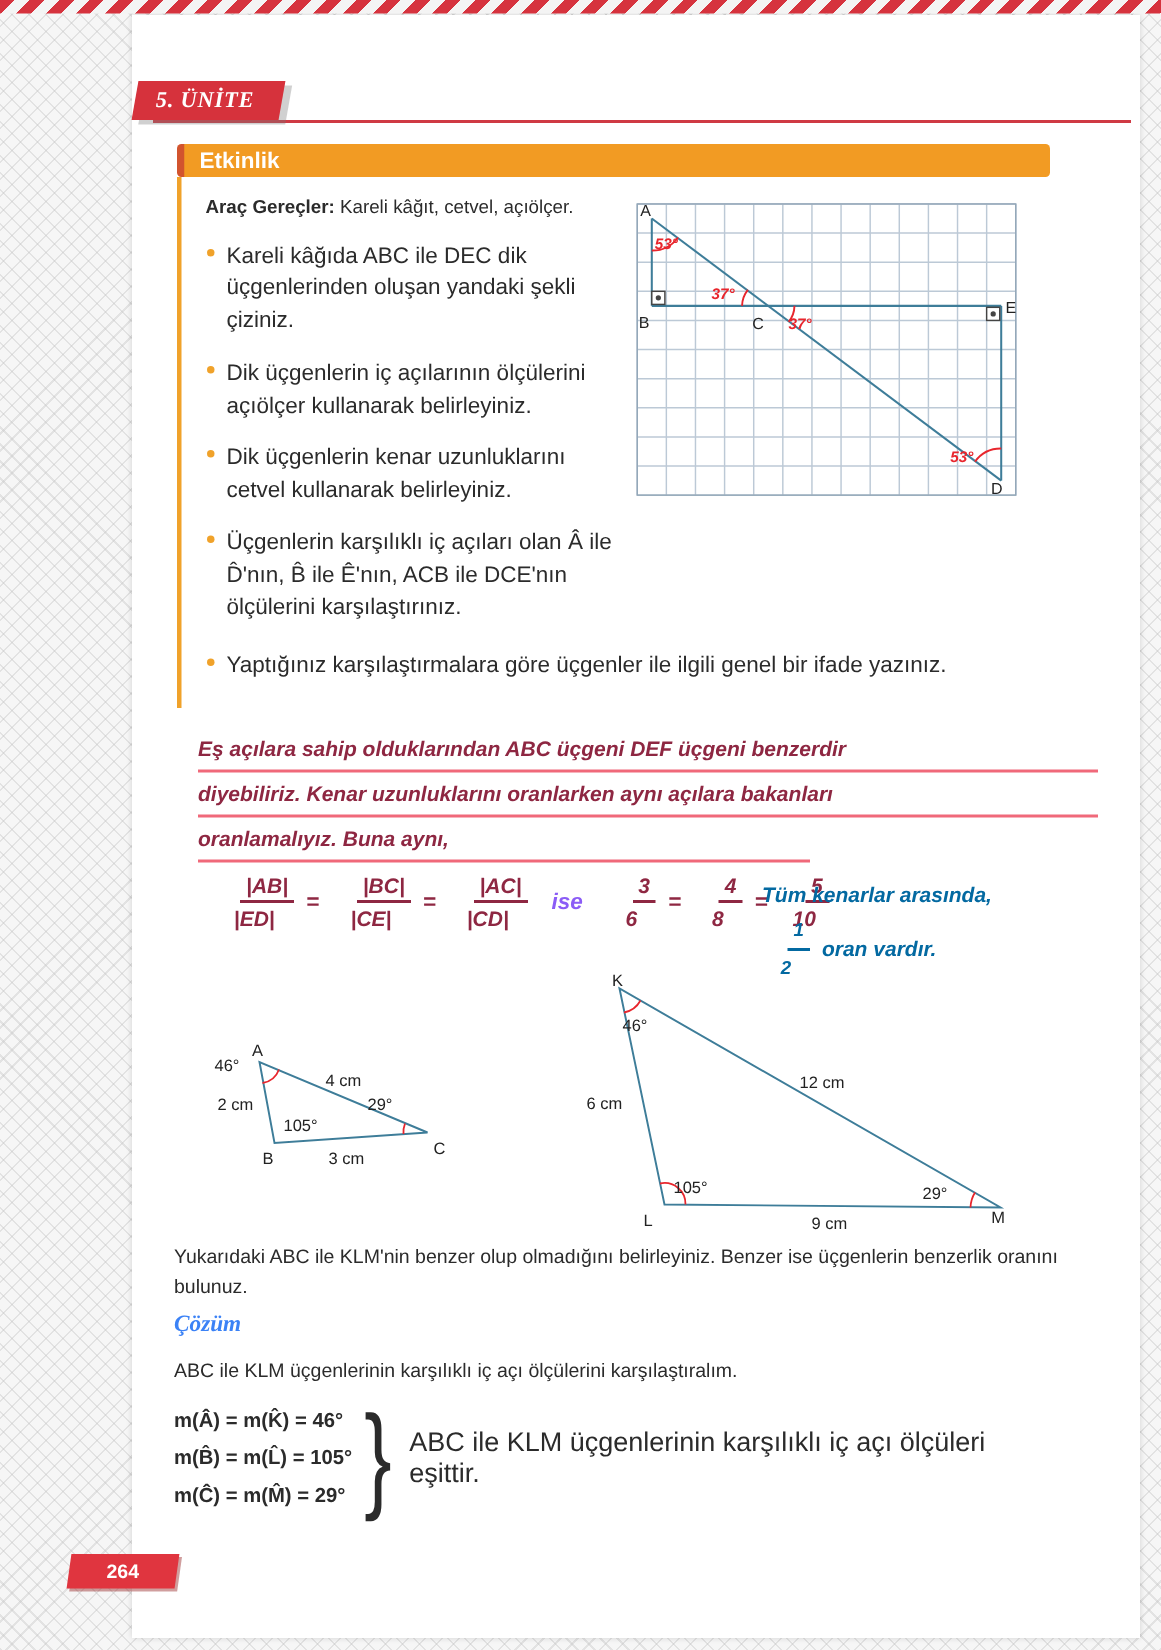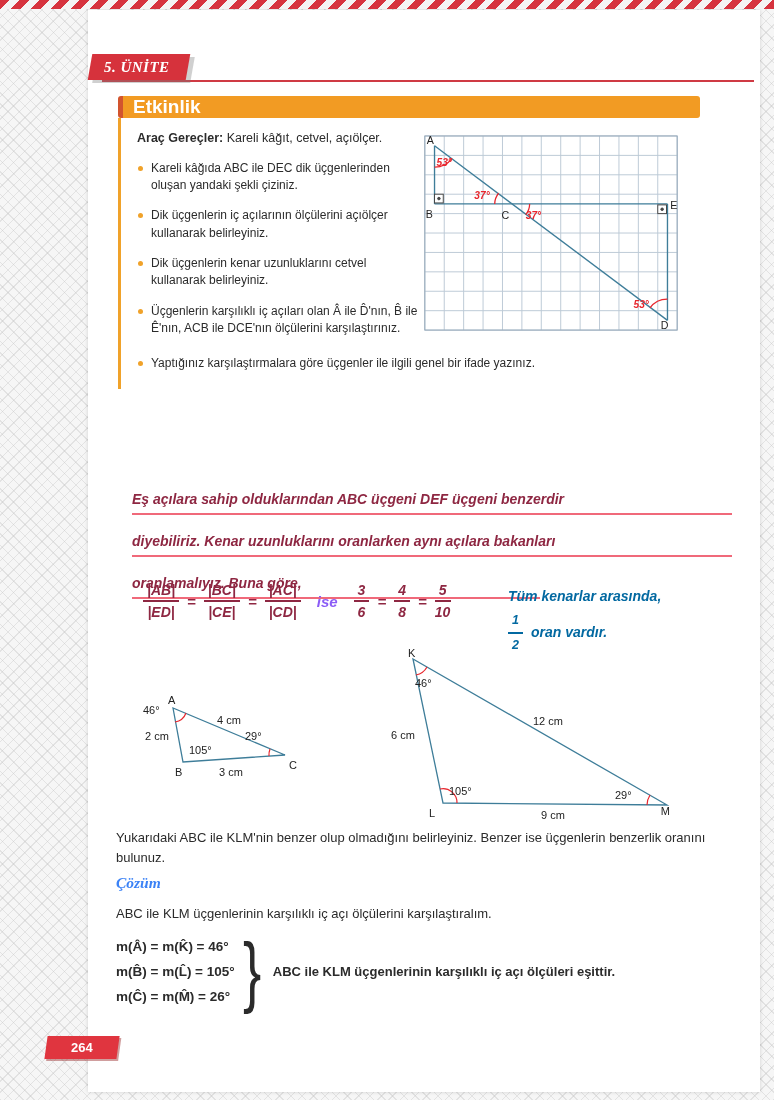--- a/index.html
+++ b/index.html
@@ -36,56 +36,56 @@
   }
   .unit-rule { position:absolute; top:70px; left:14px; right:6px; height:2px; background:#cf3a44; }
 
   
   .activity { position:absolute; top:86px; left:30px; width:582px; }
   .activity-header {
     height:22px; background:#f29b23; border-radius:3px;
     border-left:5px solid #d2542e;
     display:flex; align-items:center; padding-left:10px;
   }
-  .activity-header span { color:#fff; font-weight:bold; font-size:19px; }
+  .activity-header span { color:#fff; font-weight:bold; font-size:15px; }
   .activity-content { border-left:3px solid #f0a22a; padding:12px 0 4px 16px; }
   .activity-flex { display:flex; gap:0; }
   .activity-left { width:282px; }
   .materials { font-size:12.5px; margin-bottom:12px; line-height:1.4; }
   .materials b { font-weight:bold; }
   ul.bullets { list-style:none; }
   ul.bullets li {
     position:relative; padding-left:14px; margin-bottom:13px;
-    font-size:12px; line-height:1.45;
+    font-size:15px; line-height:1.45;
   }
   ul.bullets li::before {
     content:""; position:absolute; left:1px; top:6px;
     width:5px; height:5px; border-radius:50%; background:#f0a22a;
   }
   .grid-figure { width:264px; }
   ul.bullets.wide { margin-top:4px; }
 
   
   .handwriting {
     position:absolute; top:478px; left:44px; width:600px;
     font-style:italic; color:#8e2742; font-size:14px; font-weight:bold;
   }
   .hw-line {
-    display:block; line-height:22px; padding-bottom:3px; margin-bottom:15px;
+    display:block; line-height:22px; padding-bottom:3px; margin-bottom:3px;
     border-bottom:2px solid #f0697a;
   }
   .hw-line.short { width:68%; }
 
   .hw-eq {
     position:absolute; top:572px; left:55px;
     display:flex; align-items:center; gap:8px;
     color:#8e2742; font-style:italic; font-weight:bold; font-size:14px;
   }
   .frac { display:inline-block; text-align:center; vertical-align:middle; }
-  .frac .num { display:block; padding:0 4px 2px; border-bottom:2px solid currentColor; }
+  .frac .num { display:block; padding:0 4px 2px; border-bottom:2px solid currentColor;margin-left:17px; }
   .frac .den { display:block; padding-top:2px; }
   .hw-eq .ise { color:#8b5cf6; margin:0 8px; font-size:15px; }
   .eqsign { font-size:15px; }
 
   .hw-note {
     position:absolute; top:576px; left:420px; width:240px;
     color:#0369a1; font-style:italic; font-weight:bold; font-size:14px; line-height:1.5;
   }
   .hw-note-line2 { display:flex; align-items:center; gap:8px; margin-top:4px; }
   .frac.small { font-size:12.5px; }
@@ -101,21 +101,21 @@
   .cozum {
     position:absolute; top:864px; left:28px;
     color:#3b82f6; font-weight:bold; font-style:italic; font-size:15.5px;
     font-family:"Liberation Serif", serif;
   }
   .sol-intro { position:absolute; top:896px; left:28px; width:600px; font-size:13px; }
   .eq-block { position:absolute; top:924px; left:28px; display:flex; align-items:center; }
   .eq-col div { font-weight:bold; font-size:13.5px; line-height:25px; }
   .brace { font-size:78px; font-weight:400; color:#2b2b2b; margin:0 8px 0 4px;
            transform:scaleX(.7); line-height:75px; }
-  .eq-note { font-size:13px; width:430px;font-weight:bold; }
+  .eq-note { font-size:18px; width:430px; }
 
   
   .page-tab {
     position:absolute; left:46px; top:1036px; width:72px; height:23px; z-index:4;
     background:#e0353f; transform:skewX(-8deg);
     box-shadow:2px 2px 0 rgba(150,40,40,.45);
     display:flex; align-items:center; justify-content:center;
   }
   .page-tab span { transform:skewX(8deg); color:#fff; font-weight:bold; font-size:13px; }
 </style>
@@ -218,21 +218,21 @@
 
         <ul class="bullets wide">
           <li><span>Yaptığınız karşılaştırmalara göre üçgenler ile ilgili genel bir ifade yazınız.</span></li>
         </ul>
       </div>
     </div>
 
     <div class="handwriting">
       <span class="hw-line">Eş açılara sahip olduklarından ABC üçgeni DEF üçgeni benzerdir</span>
       <span class="hw-line">diyebiliriz. Kenar uzunluklarını oranlarken aynı açılara bakanları</span>
-      <span class="hw-line short">oranlamalıyız. Buna göre,</span>
+      <span class="hw-line short">oranlamalıyız. Buna aynı,</span>
     </div>
 
     <div class="hw-eq">
       <span class="frac">
         <span class="num">|AB|</span>
         <span class="den">|ED|</span>
       </span>
       <span class="eqsign">=</span>
       <span class="frac">
         <span class="num">|BC|</span>
@@ -319,21 +319,21 @@
     <p class="question">Yukarıdaki ABC ile KLM'nin benzer olup olmadığını belirleyiniz. Benzer ise üçgenlerin benzerlik oranını bulunuz.</p>
 
     <div class="cozum">Çözüm</div>
 
     <p class="sol-intro">ABC ile KLM üçgenlerinin karşılıklı iç açı ölçülerini karşılaştıralım.</p>
 
     <div class="eq-block">
       <div class="eq-col">
         <div>m(Â) = m(K̂) = 46°</div>
         <div>m(B̂) = m(L̂) = 105°</div>
-        <div>m(Ĉ) = m(M̂) = 26°</div>
+        <div>m(Ĉ) = m(M̂) = 29°</div>
       </div>
       <div class="brace">}</div>
       <div class="eq-note">ABC ile KLM üçgenlerinin karşılıklı iç açı ölçüleri eşittir.</div>
     </div>
 
   </div>
 
   <div class="page-tab">
     <span>264</span>
   </div>

